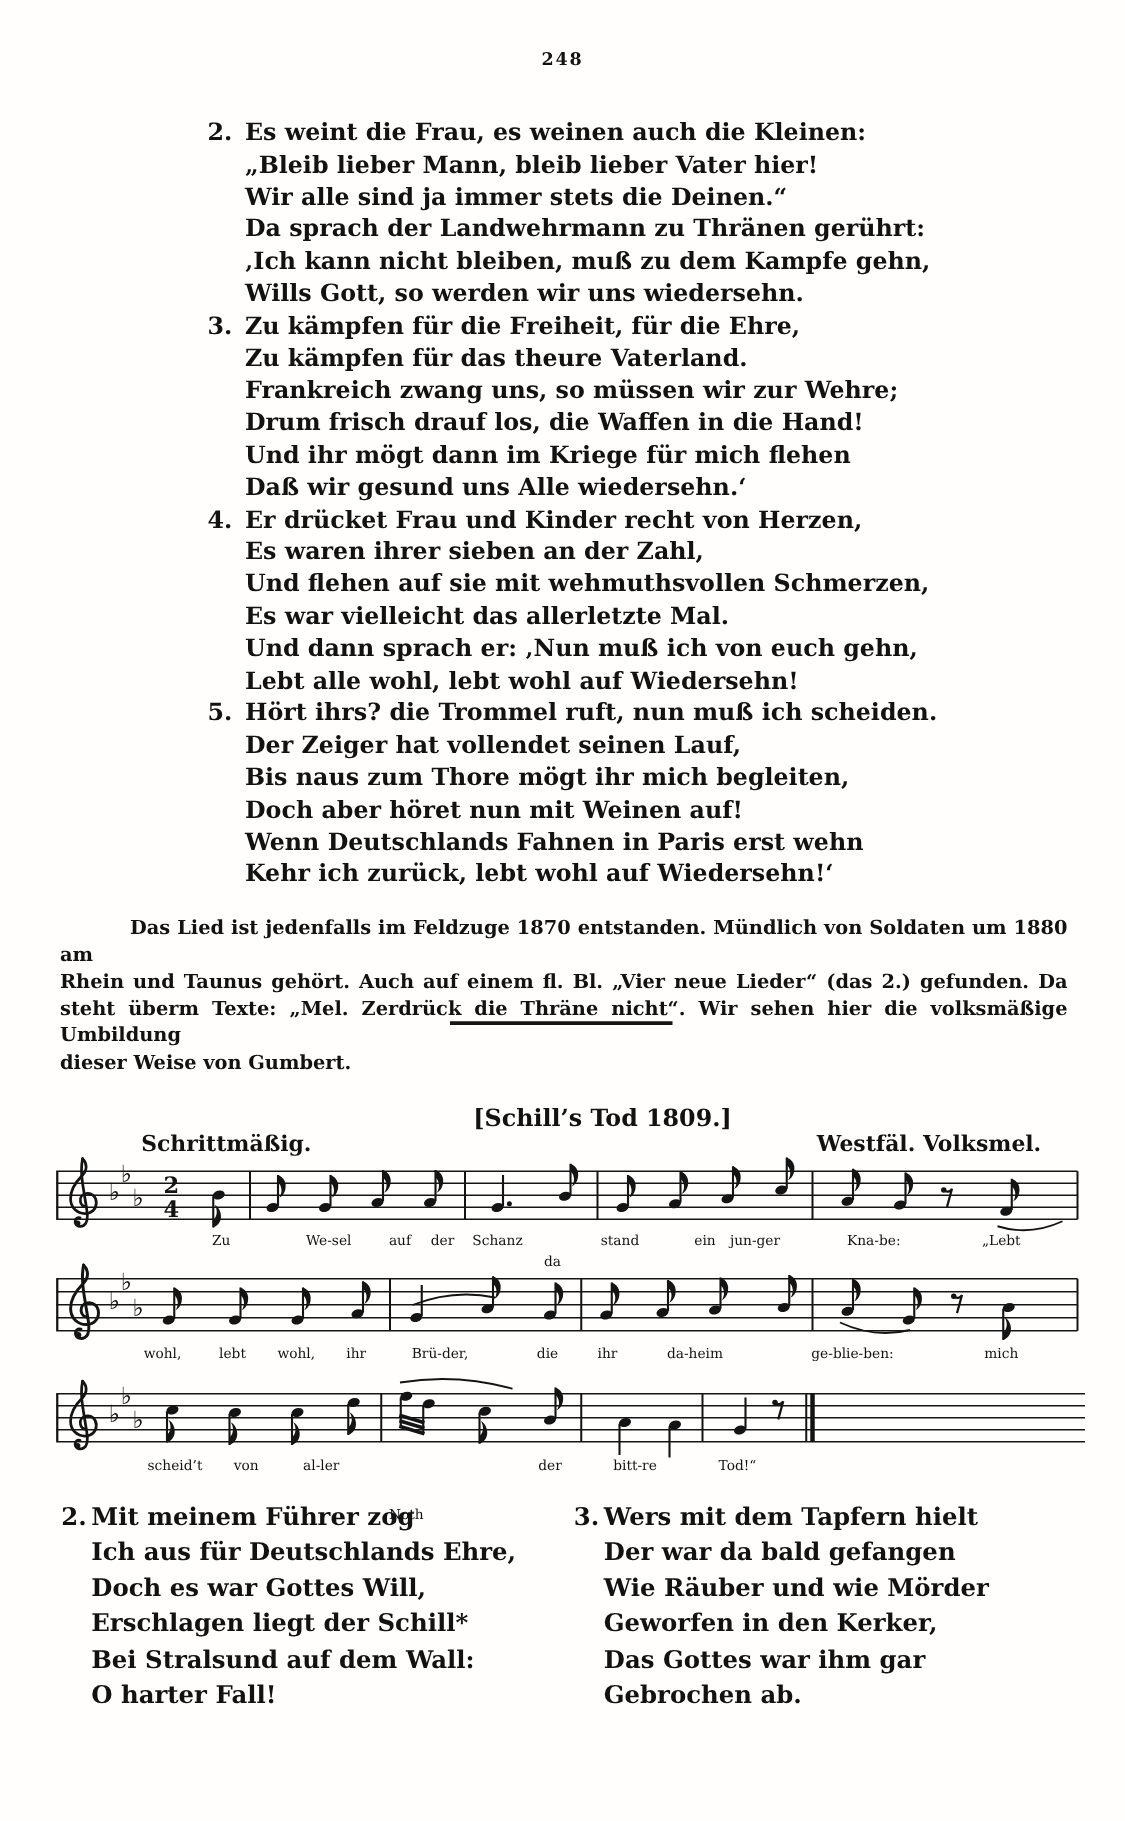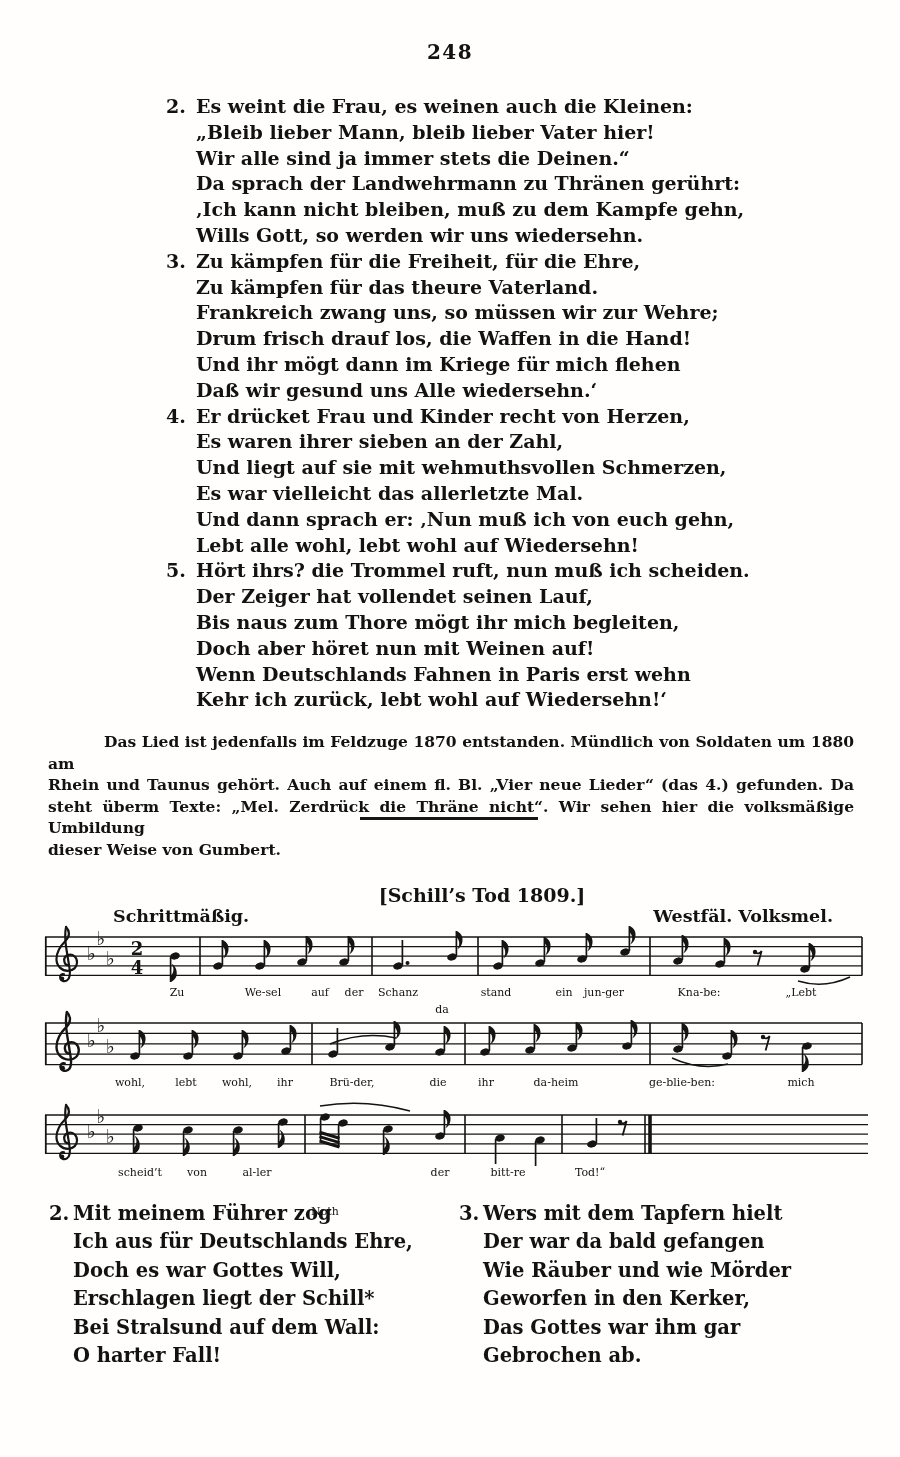--- a/index.html
+++ b/index.html
@@ -1,19 +1,19 @@
 <!DOCTYPE html>
 <html><head>
 <meta charset="utf-8">
 <style>
   html,body{margin:0;padding:0;background:#ffffff;}
   .page{position:relative;width:900px;height:1457px;background:#fffefc;color:#121212;
         font-family:"DejaVu Serif",serif;font-weight:700;overflow:hidden;}
   .pgnum{position:absolute;top:40px;left:0;width:900px;text-align:center;
-         font-size:20px;letter-spacing:1.5px;}
+         font-size:14px;letter-spacing:1.5px;}
   .vtop{position:absolute;left:196px;top:94px;font-size:19px;line-height:25.8px;}
   .vline{position:relative;white-space:nowrap;}
   .vnum{position:absolute;left:-30px;}
   .note{position:absolute;left:48px;top:731px;width:806px;font-size:15.5px;line-height:21.6px;}
   .nline{text-align:justify;text-align-last:justify;}
   .nline:first-child{text-indent:56px;}
   .nline:last-child{text-align:left;text-align-last:left;}
   .divider{position:absolute;left:360px;top:817px;width:178px;height:3px;background:#161616;}
   .title{position:absolute;left:0;top:836px;width:900px;margin:0;text-align:center;
          font-size:29px;letter-spacing:0.5px;font-weight:700;}
@@ -47,38 +47,38 @@
         <div class="vline"><span class="vnum">3.</span>Zu kämpfen für die Freiheit, für die Ehre,</div>
         <div class="vline">Zu kämpfen für das theure Vaterland.</div>
         <div class="vline">Frankreich zwang uns, so müssen wir zur Wehre;</div>
         <div class="vline">Drum frisch drauf los, die Waffen in die Hand!</div>
         <div class="vline">Und ihr mögt dann im Kriege für mich flehen</div>
         <div class="vline">Daß wir gesund uns Alle wiedersehn.‘</div>
       </div>
       <div class="verse">
         <div class="vline"><span class="vnum">4.</span>Er drücket Frau und Kinder recht von Herzen,</div>
         <div class="vline">Es waren ihrer sieben an der Zahl,</div>
-        <div class="vline">Und liegt auf sie mit wehmuthsvollen Schmerzen,</div>
+        <div class="vline">Und flehen auf sie mit wehmuthsvollen Schmerzen,</div>
         <div class="vline">Es war vielleicht das allerletzte Mal.</div>
         <div class="vline">Und dann sprach er: ‚Nun muß ich von euch gehn,</div>
         <div class="vline">Lebt alle wohl, lebt wohl auf Wiedersehn!</div>
       </div>
       <div class="verse">
         <div class="vline"><span class="vnum">5.</span>Hört ihrs? die Trommel ruft, nun muß ich scheiden.</div>
         <div class="vline">Der Zeiger hat vollendet seinen Lauf,</div>
         <div class="vline">Bis naus zum Thore mögt ihr mich begleiten,</div>
         <div class="vline">Doch aber höret nun mit Weinen auf!</div>
         <div class="vline">Wenn Deutschlands Fahnen in Paris erst wehn</div>
         <div class="vline">Kehr ich zurück, lebt wohl auf Wiedersehn!‘</div>
       </div>
     </section>
 
   <section class="note">
       <div class="nline">Das Lied ist jedenfalls im Feldzuge 1870 entstanden.  Mündlich von Soldaten um 1880 am</div>
-      <div class="nline">Rhein und Taunus gehört.  Auch auf einem fl. Bl. „Vier neue Lieder“ (das 4.) gefunden.  Da</div>
+      <div class="nline">Rhein und Taunus gehört.  Auch auf einem fl. Bl. „Vier neue Lieder“ (das 2.) gefunden.  Da</div>
       <div class="nline">steht überm Texte: „Mel. Zerdrück die Thräne nicht“.  Wir sehen hier die volksmäßige Umbildung</div>
       <div class="nline">dieser Weise von Gumbert.</div>
     </section>
 
   <div class="divider"></div>
 
   <div class="subtitle">[Schill’s Tod 1809.]</div>
   <div class="tempo">Schrittmäßig.</div>
   <div class="melsrc">Westfäl. Volksmel.</div>
 

